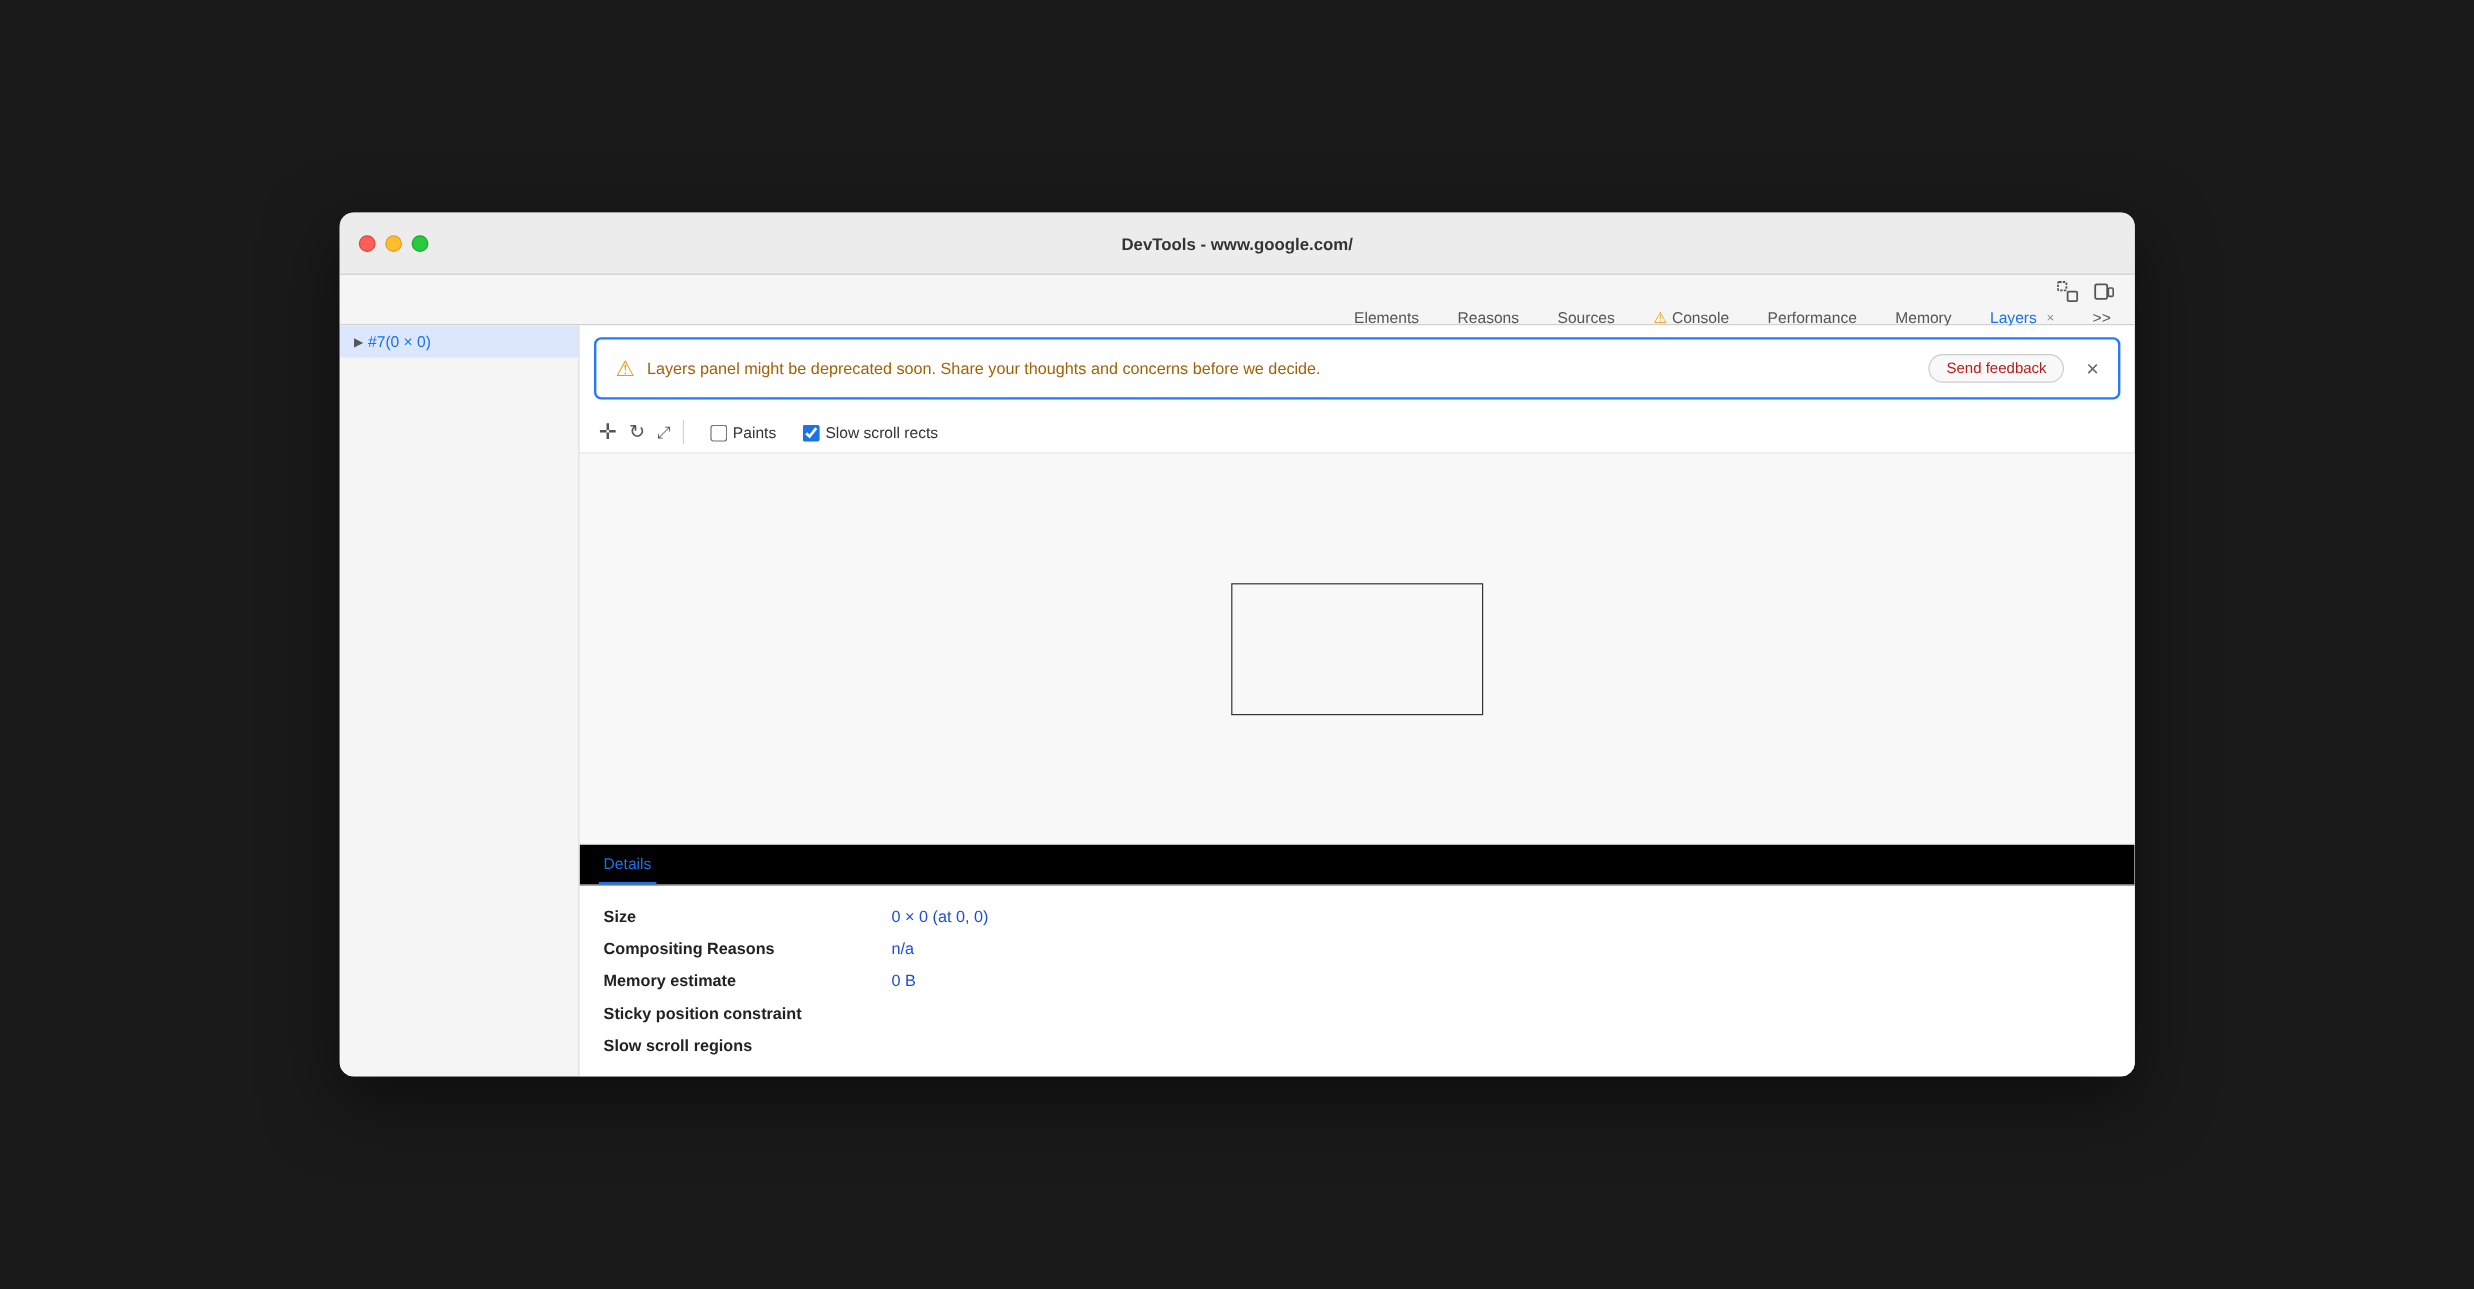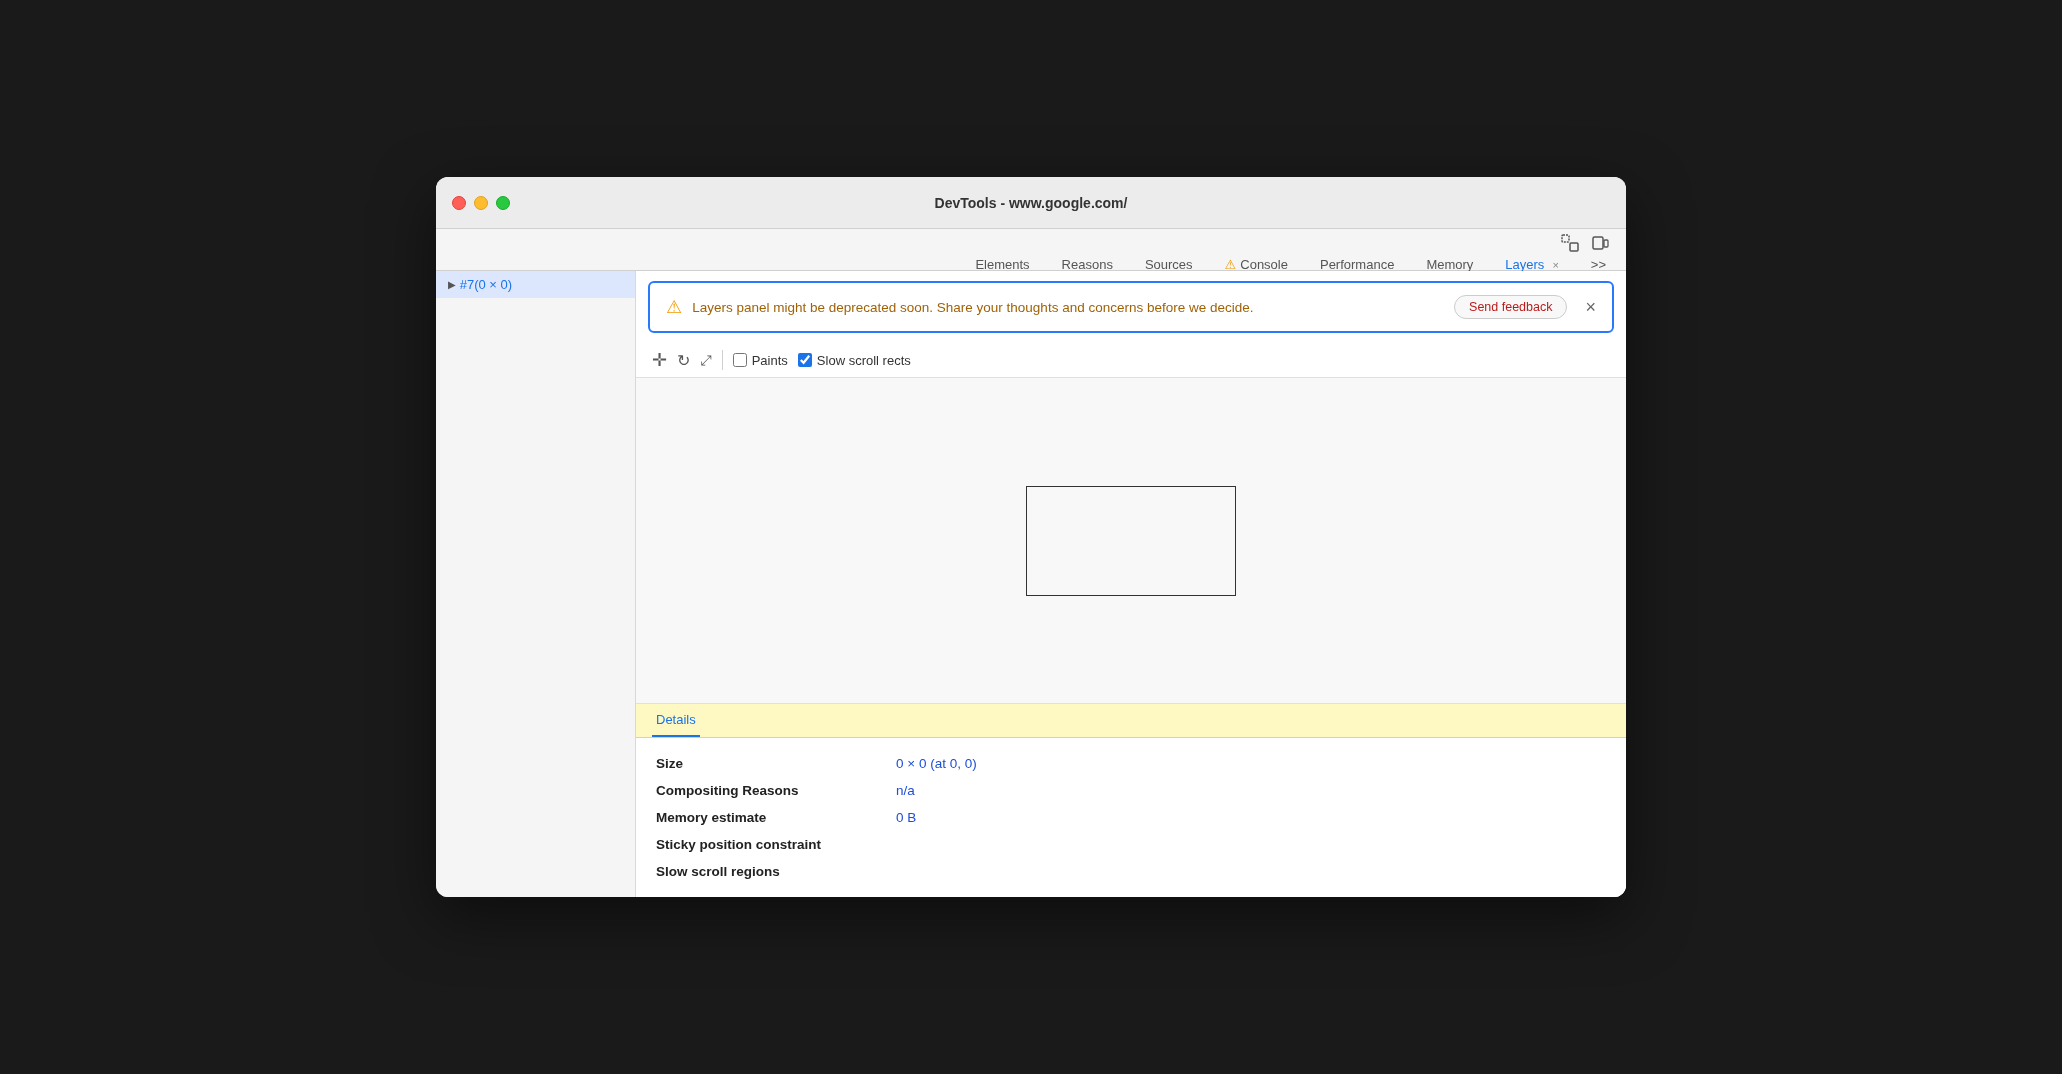--- a/index.html
+++ b/index.html
@@ -5,21 +5,21 @@
     * { box-sizing: border-box; margin: 0; padding: 0; }
     body {
       background: #1a1a1a;
       display: flex;
       align-items: center;
       justify-content: center;
       min-height: 100vh;
       font-family: -apple-system, BlinkMacSystemFont, 'Helvetica Neue', Arial, sans-serif;
     }
     .window {
-      width: 1190px;
+      width: 1496px;
       height: 720px;
       background: #f0f0f0;
       border-radius: 12px;
       overflow: hidden;
       box-shadow: 0 20px 60px rgba(0,0,0,0.5);
       display: flex;
       flex-direction: column;
     }
     
     .title-bar {
@@ -222,25 +222,26 @@
       color: #555;
       cursor: pointer;
     }
     .toolbar-divider {
       width: 1px;
       height: 20px;
       background: #d0d0d0;
     }
     .checkbox-label {
       display: flex;
-      align-items: center;
+      align-items: flex-end;
       gap: 5px;
       font-size: 13px;
       color: #333;
       cursor: pointer;
+      margin-left: 12px;
     }
     input[type="checkbox"] {
       width: 14px;
       height: 14px;
       cursor: pointer;
     }
     
     .viewport-area {
       flex: 1;
       display: flex;
@@ -255,21 +256,21 @@
       height: 110px;
       border: 1.5px solid #333;
       background: transparent;
     }
     
     .details-section {
       background: #fff;
       flex-shrink: 0;
     }
     .details-tab-bar {
-      background: #fef9c3;
+      background: #000000;
       border-bottom: 1px solid #d0d0d0;
       padding: 0 16px;
       display: flex;
     }
     .details-tab {
       padding: 8px 4px;
       font-size: 13px;
       color: #555;
       cursor: pointer;
       border-bottom: 2px solid transparent;

